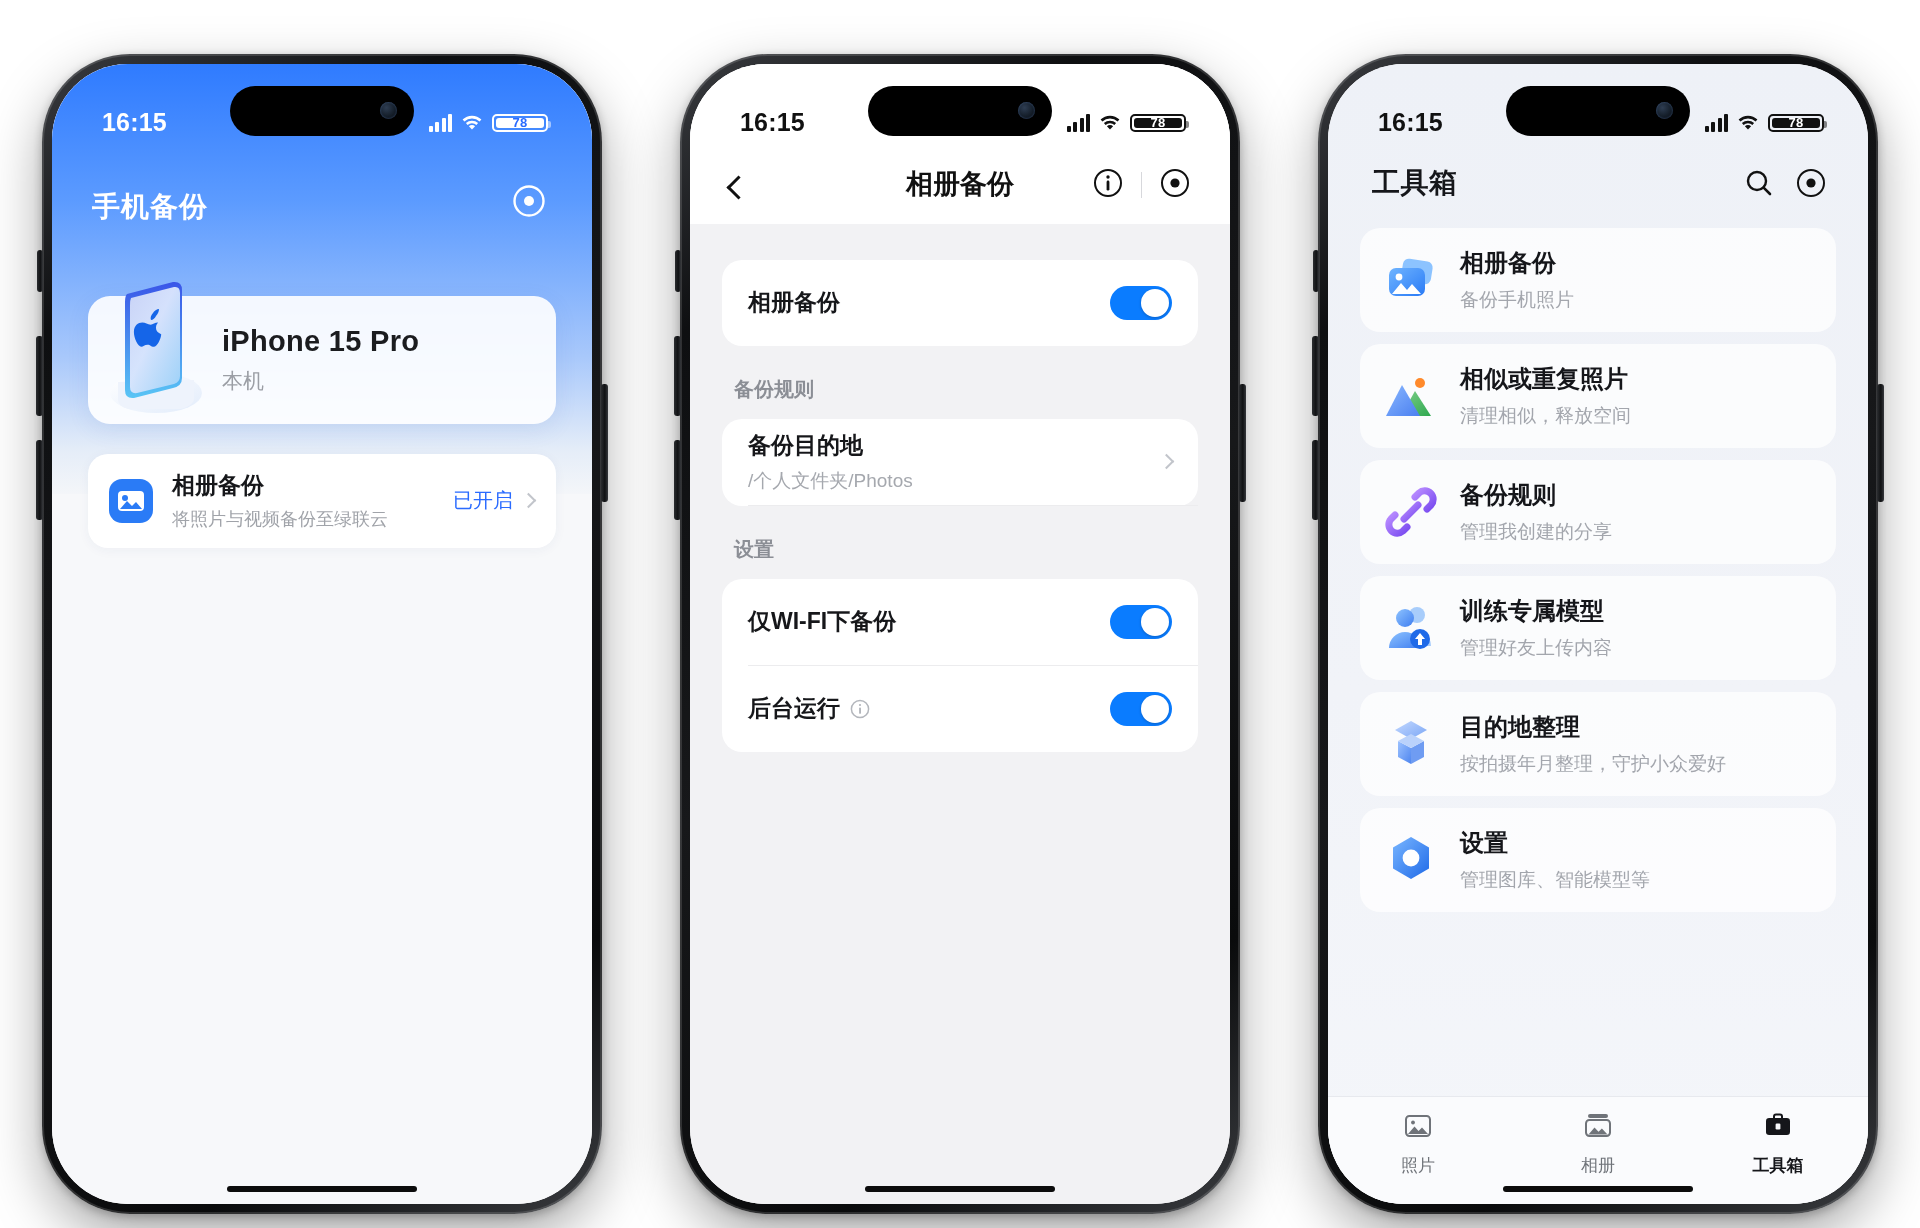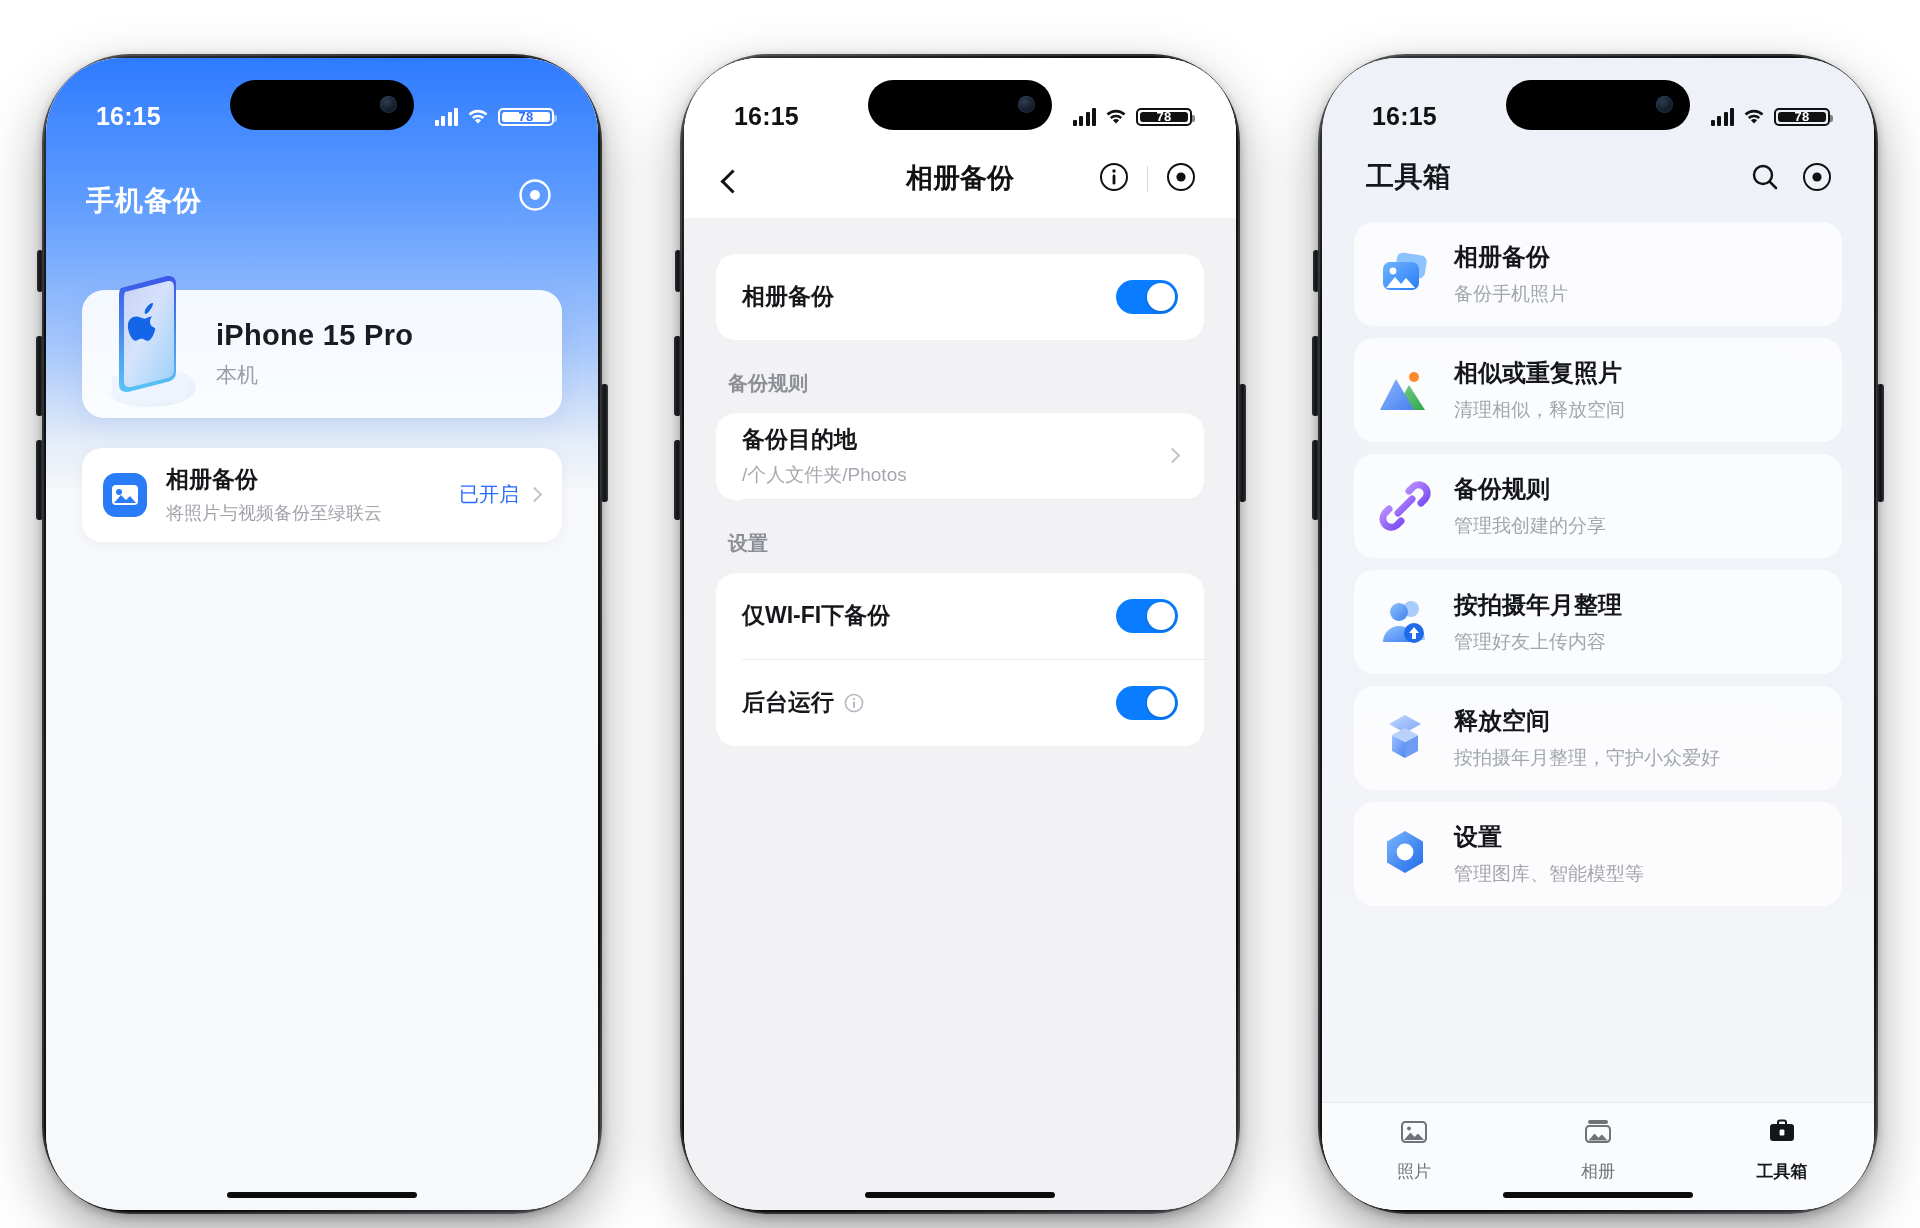--- a/index.html
+++ b/index.html
@@ -18,21 +18,21 @@
     gap: 78px;
   }
 
   
   .device {
     position: relative;
     width: 560px;
     height: 1160px;
     border-radius: 88px;
     background: linear-gradient(145deg,#3a3c40 0%, #0e0f11 18%, #17181a 50%, #0a0b0c 82%, #3a3c40 100%);
-    padding: 4px;
+    padding: 10px;
     box-shadow: 0 22px 54px rgba(0,0,0,.34), 0 3px 10px rgba(0,0,0,.24);
     flex: 0 0 auto;
     margin-top: 39px;
   }
   .device::before {
     
     content:"";
     position:absolute; inset:0;
     border-radius:88px;
     box-shadow: inset 0 0 0 2px rgba(255,255,255,.14);
@@ -595,21 +595,21 @@
                   </defs>
                 <circle cx="33" cy="14" r="8" fill="#a8cdfb"></circle>
                 <path d="M19 45 a14 14 0 0 1 28 0 z" fill="#a8cdfb"></path>
                 <circle cx="21" cy="17" r="9" fill="url(#fu1)"></circle>
                 <path d="M5 47 a16 16 0 0 1 32 0 z" fill="url(#fu1)"></path>
                 <circle cx="36" cy="38" r="10" fill="#1f6ae8"></circle>
                 <path d="M36 32 l5 6 h-3 v6 h-4 v-6 h-3 z" fill="#fff"></path>
               </svg>
             </span>
             <span class="tool-txt">
-              <span class="tool-t" style="display:block">按拍摄年月整理</span>
+              <span class="tool-t" style="display:block">训练专属模型</span>
               <span class="tool-s" style="display:block">管理好友上传内容</span>
             </span>
           </div>
 
           <div class="tool-card">
             <span class="tool-ico">
               <svg viewBox="0 0 54 54" width="54" height="54">
                 <defs>
                   <linearGradient id="cb1" x1="0" y1="0" x2="1" y2="1">
                       <stop offset="0" stop-color="#9cc2ff"></stop>
@@ -620,21 +620,21 @@
                       <stop offset="1" stop-color="#7aa6f5"></stop>
                     </linearGradient>
                 </defs>
                 <path d="M27 4 L43 13 L27 22 L11 13 Z" fill="url(#cb2)"></path>
                 <path d="M14 24 L27 31 L27 47 L14 40 Z" fill="url(#cb1)"></path>
                 <path d="M40 24 L27 31 L27 47 L40 40 Z" fill="#6f9cf2"></path>
                 <path d="M27 17 L40 24 L27 31 L14 24 Z" fill="#bad2fb"></path>
               </svg>
             </span>
             <span class="tool-txt">
-              <span class="tool-t" style="display:block">释放空间</span>
+              <span class="tool-t" style="display:block">目的地整理</span>
               <span class="tool-s" style="display:block">按拍摄年月整理，守护小众爱好</span>
             </span>
           </div>
 
           <div class="tool-card">
             <span class="tool-ico">
               <svg viewBox="0 0 54 54" width="54" height="54">
                 <defs>
                     <linearGradient id="st1" x1="0" y1="0" x2="1" y2="1">
                       <stop offset="0" stop-color="#79b6ff"></stop>

